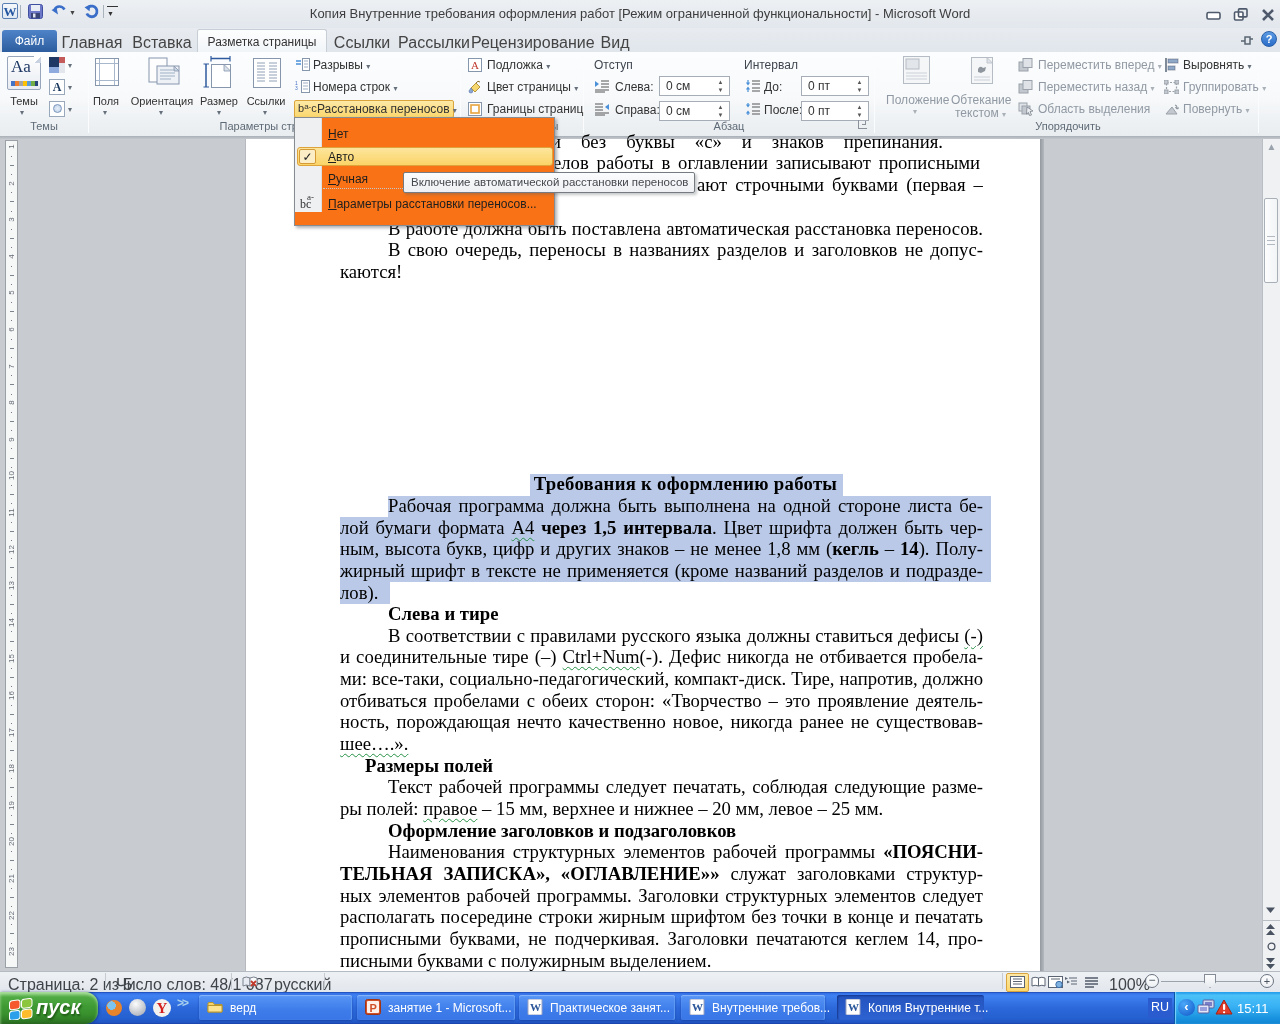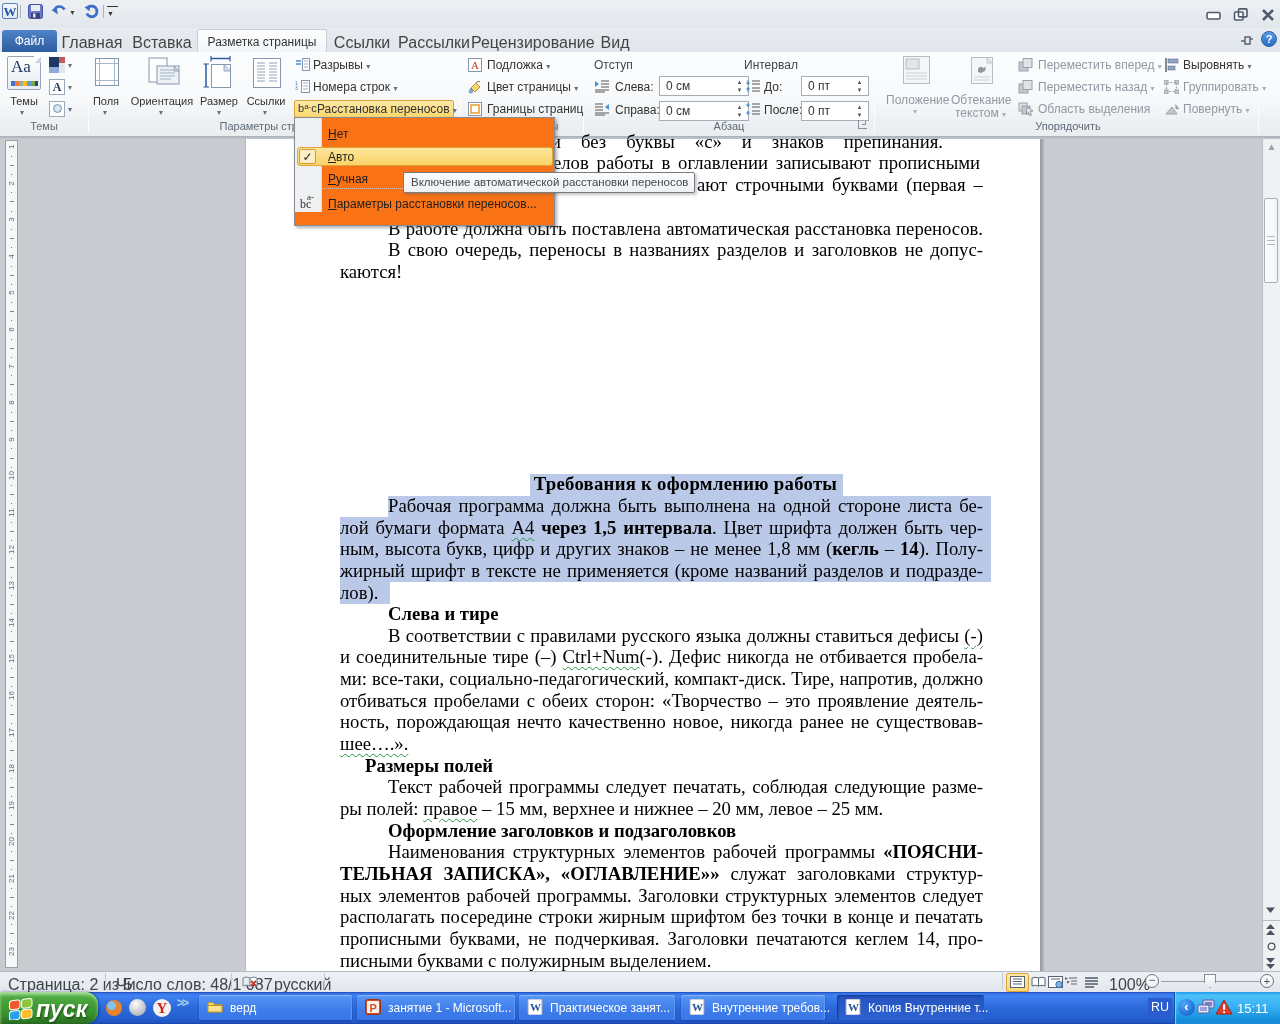--- a/index.html
+++ b/index.html
@@ -13,21 +13,21 @@
 #tactive{position:absolute;left:197px;width:130px;top:29px;height:23px;background:linear-gradient(#fdfefe,#f2f5f8);border:1px solid #c8ced6;border-bottom:none;border-radius:2.5px 2.5px 0 0;color:#333;padding-top:5px;text-align:center;font-size:12px}
 
 #ribbon{position:absolute;left:0;top:52px;width:1280px;height:84px;background:linear-gradient(#fcfdfe,#f7f9fa 55%,#eef1f4 82%,#e9edf0)}
 #ribbonedge{position:absolute;left:0;top:136px;width:1280px;height:3px;background:linear-gradient(#aab0b7,#c2c7cd)}
 .gsep{position:absolute;top:55px;height:78px;width:1px;background:#cfd4da;border-right:1px solid #fbfcfd}
 .glabel{position:absolute;top:120px;font-size:11px;color:#5e6a76;text-align:center}
 .rtxt{position:absolute;font-size:12px;color:#333;white-space:nowrap}
 .rgray{color:#9099a3}
 .dda{color:#66707c;font-size:8px}
 .bigbtn{position:absolute;font-size:11px;color:#333;text-align:center}
-.spin{position:absolute;width:90px;height:20px;border:1px solid #a6adb6;background:#fff;font-size:12px;color:#333;padding:2px 0 0 6px}
+.spin{position:absolute;width:71px;height:20px;border:1px solid #a6adb6;background:#fff;font-size:12px;color:#333;padding:2px 0 0 6px}
 .spin .ar{position:absolute;right:2px;top:1px;width:13px;height:16px;font-size:6px;color:#555;line-height:8px;text-align:center}
 .seclabel{position:absolute;font-size:12px;color:#3f4650}
 
 #hyphbtn{position:absolute;left:294px;top:100px;width:160px;height:18px;background:linear-gradient(#fde9a6,#fbd76e);border:1px solid #d9a43c;border-radius:2px;font-size:12px;color:#333;padding:1px 0 0 22px;white-space:nowrap}
 
 #docarea{position:absolute;left:0;top:139px;width:1280px;height:832px;background:#c8ccd1}
 #page{position:absolute;left:246px;top:139px;width:794px;height:832px;background:#fff}
 #pageshadow{position:absolute;left:1040px;top:139px;width:4px;height:832px;background:linear-gradient(90deg,#94999f,#b4b9bf)}
 #pageledge{position:absolute;left:245px;top:139px;width:1px;height:832px;background:#b6bac0}
 
@@ -56,21 +56,21 @@
 #mbc{position:absolute;left:4px;top:74px;width:20px;height:17px;font-family:"Liberation Serif";color:#333}
 
 #tooltip{position:absolute;left:403px;top:172px;width:292px;height:21px;background:linear-gradient(#fbfcfd,#eef0f3);border:1px solid #767b82;border-radius:2px;box-shadow:2px 2px 3px rgba(90,95,100,.35);font-size:11.5px;color:#45484d;padding:3px 0 0 7px;white-space:nowrap}
 
 #statusbar{position:absolute;left:0;top:971px;width:1280px;height:21px;background:linear-gradient(#eef1f4,#e2e7ed);border-top:1px solid #b3bac2}
 .st{position:absolute;top:976px;font-size:16px;color:#3f444a;white-space:nowrap}
 .stsep{position:absolute;top:2px;width:1px;height:16px;background:#c6cbd2}
 
 #taskbar{position:absolute;left:0;top:992px;width:1280px;height:32px;background:linear-gradient(180deg,#1a46b0 0%,#3775ea 5%,#3f81f2 12%,#2c68da 50%,#2560d0 82%,#2053c2 97%,#16399a 100%)}
 #startbtn{position:absolute;left:0;top:992px;width:98px;height:32px;border-radius:0 13px 13px 0;background:linear-gradient(180deg,#88cf7a 0%,#51ab44 16%,#3f9a34 45%,#38902d 70%,#2c7423 94%,#245f1c 100%);box-shadow:inset 0 2px 3px #aade9c,1px 0 3px rgba(0,30,80,.5)}
-#startbtn span{position:absolute;left:36px;top:4px;font-style:italic;font-weight:bold;font-size:23px;color:#fff;text-shadow:1px 2px 2px rgba(20,60,10,.65)}
+#startbtn span{position:absolute;left:36px;top:4px;font-style:italic;font-weight:bold;font-size:20px;color:#fff;text-shadow:1px 2px 2px rgba(20,60,10,.65)}
 .tbtn{position:absolute;top:995px;height:25px;border-radius:2.5px;background:linear-gradient(#5896f6,#3e7cea 60%,#3a76e6);box-shadow:inset 0 1px 1px #8ab6fa,inset -1px 0 1px #5a98f0,0 1px 2px #1b47a8;font-size:12px;color:#fff;white-space:nowrap}
 .tbtn.active{background:linear-gradient(#2353be,#2e63d2);box-shadow:inset 1px 1px 2px #16378c}
 .tbtn .ti{position:absolute;left:8px;top:4px;width:16px;height:16px}
 .tbtn .tt{position:absolute;left:31px;top:6px}
 #tray{position:absolute;left:1174px;top:992px;width:106px;height:32px;background:linear-gradient(180deg,#1794e8 0%,#4cc1f8 10%,#38b1f4 45%,#1790dd 85%,#1285d2 100%);border-left:1px solid #0a57a8;box-shadow:inset 1px 0 1px #7fd4fa}
 #clock{position:absolute;left:1237px;top:1001px;font-size:13px;color:#fff}
 #ru{position:absolute;left:1148px;top:998px;width:24px;height:20px;background:#2a5cd0;font-size:12.5px;color:#fff;text-align:center;padding-top:2px}
 </style></head><body>
 
 <div id="titlebar">
@@ -87,20 +87,21 @@
       <path d="M1.5 4 L8 8.5 L6.5 1.5 Z" fill="#3a6ec8" transform="translate(0,2)"></path>
     </svg>
 <div class="abs" style="left:69px;top:9px;font-size:7px;color:#444">▼</div>
 <svg class="abs" style="left:84px;top:4px" width="17" height="15">
       <path d="M4.5 3.2 A5.3 5.3 0 1 1 2.8 9.5" fill="none" stroke="#3a6ec8" stroke-width="2.8"></path>
       <path d="M6.5 0.5 L0.5 3.2 L5.5 7.2 Z" fill="#3a6ec8"></path>
     </svg>
 <div class="abs" style="left:103px;top:5px;width:1px;height:13px;background:#aab2bb"></div>
 <div class="abs" style="left:107px;top:6px;width:11px;height:2px;border-top:1.5px solid #333"></div>
 <div class="abs" style="left:107px;top:10px;font-size:7px;color:#333">▼</div>
+<div id="title">Копия Внутренние требования оформления работ [Режим ограниченной функциональности]  -  Microsoft Word</div>
 <svg class="abs" style="left:1206px;top:8px" width="72" height="14">
 <rect x="1" y="4.5" width="13" height="6.5" rx="1.5" fill="#fff" stroke="#4e5a6b" stroke-width="1.6"></rect>
 <rect x="28.5" y="4" width="8.5" height="8" rx="1" fill="#fff" stroke="#4e5a6b" stroke-width="1.6"></rect>
 <rect x="32.5" y="0.9" width="8.5" height="8" rx="1" fill="none" stroke="#4e5a6b" stroke-width="1.6"></rect>
 <path d="M57 2 L67 12 M67 2 L57 12" stroke="#4e5a6b" stroke-width="2.6"></path>
     </svg>
 </div>
 <div id="tabrow"></div>
 <div id="tactive">Разметка страницы</div>
 <div id="tfile" style="text-align:center">Файл</div>

